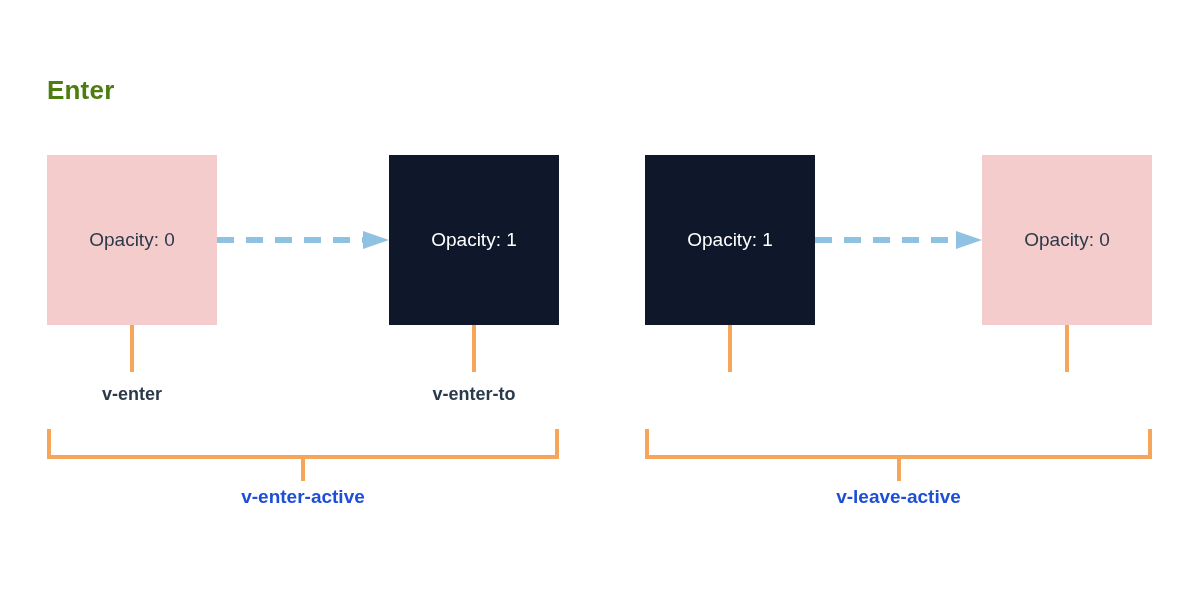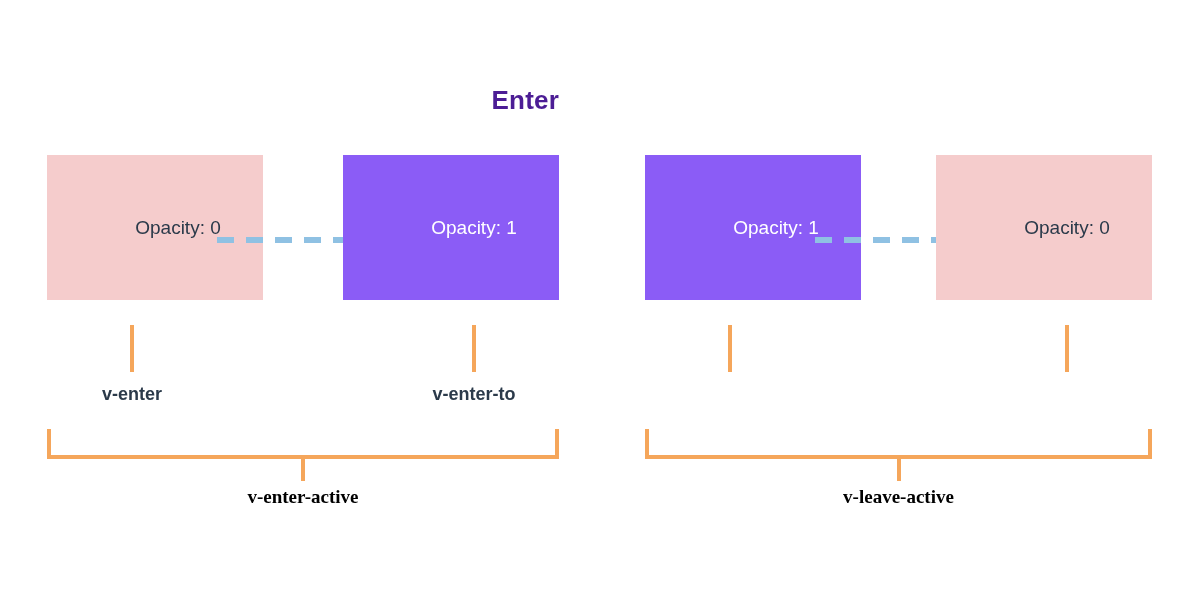--- a/index.html
+++ b/index.html
@@ -23,50 +23,49 @@
   .section {
     position: absolute;
     top: 0;
     height: 600px;
   }
   .section.enter { left: 47px;  width: 512px; }
   .section.leave { left: 645px; width: 507px; }
 
   .section-title {
     position: absolute;
-    top: 83px;
+    top: 73px;
     left: 0;
     width: 100%;
-    text-align: right;
+    text-align: left;
     font-size: 26px;
     font-weight: bold;
-    color: #4c1d95;
+    color: #4d7c0f;
     letter-spacing: 0.2px;
     line-height: 34px;
   }
 
   
   .state-box {
     position: absolute;
     top: 155px;
     width: 170px;
-    height: 145px;
+    height: 170px;
     display: flex;
     align-items: center;
     justify-content: center;
-    padding-left: 46px;
   }
   .state-box.left-box  { left: 0; }
   .state-box.right-box { right: 0; }
 
   .state-box.faded {
     background: #f5cccc;
   }
   .state-box.solid {
-    background: #8b5cf6;
+    background: #0f172a;
   }
   .box-label {
     font-size: 19px;
     line-height: 22px;
     font-weight: normal;
     white-space: nowrap;
   }
   .state-box.faded .box-label { color: #2b3a4a; }
   .state-box.solid .box-label { color: #ffffff; }
 
@@ -129,24 +128,23 @@
     background: #f5a65b;
   }
   .active-label {
     position: absolute;
     top: 483px;
     left: 0;
     width: 100%;
     text-align: center;
     font-size: 19px;
     font-weight: bold;
-    color: #000000;
+    color: #1d4ed8;
     line-height: 28px;
     white-space: nowrap;
-    font-family: Liberation Serif, serif;
   }
 </style>
 </head>
 <body>
 
 <div id="diagram">
 
   <div class="section enter">
 
     <div class="section-title">Enter</div>

